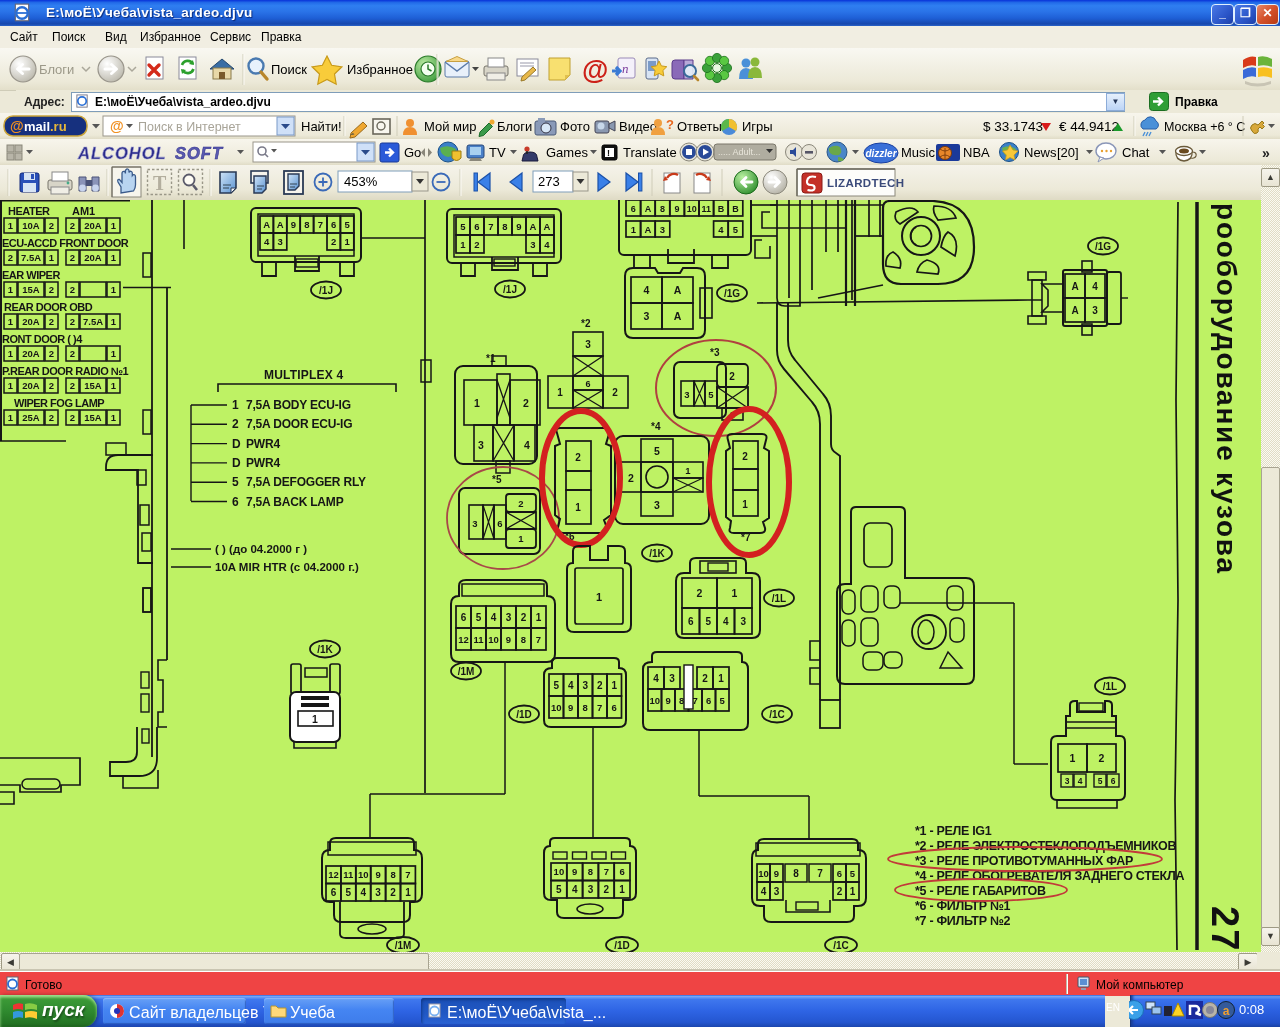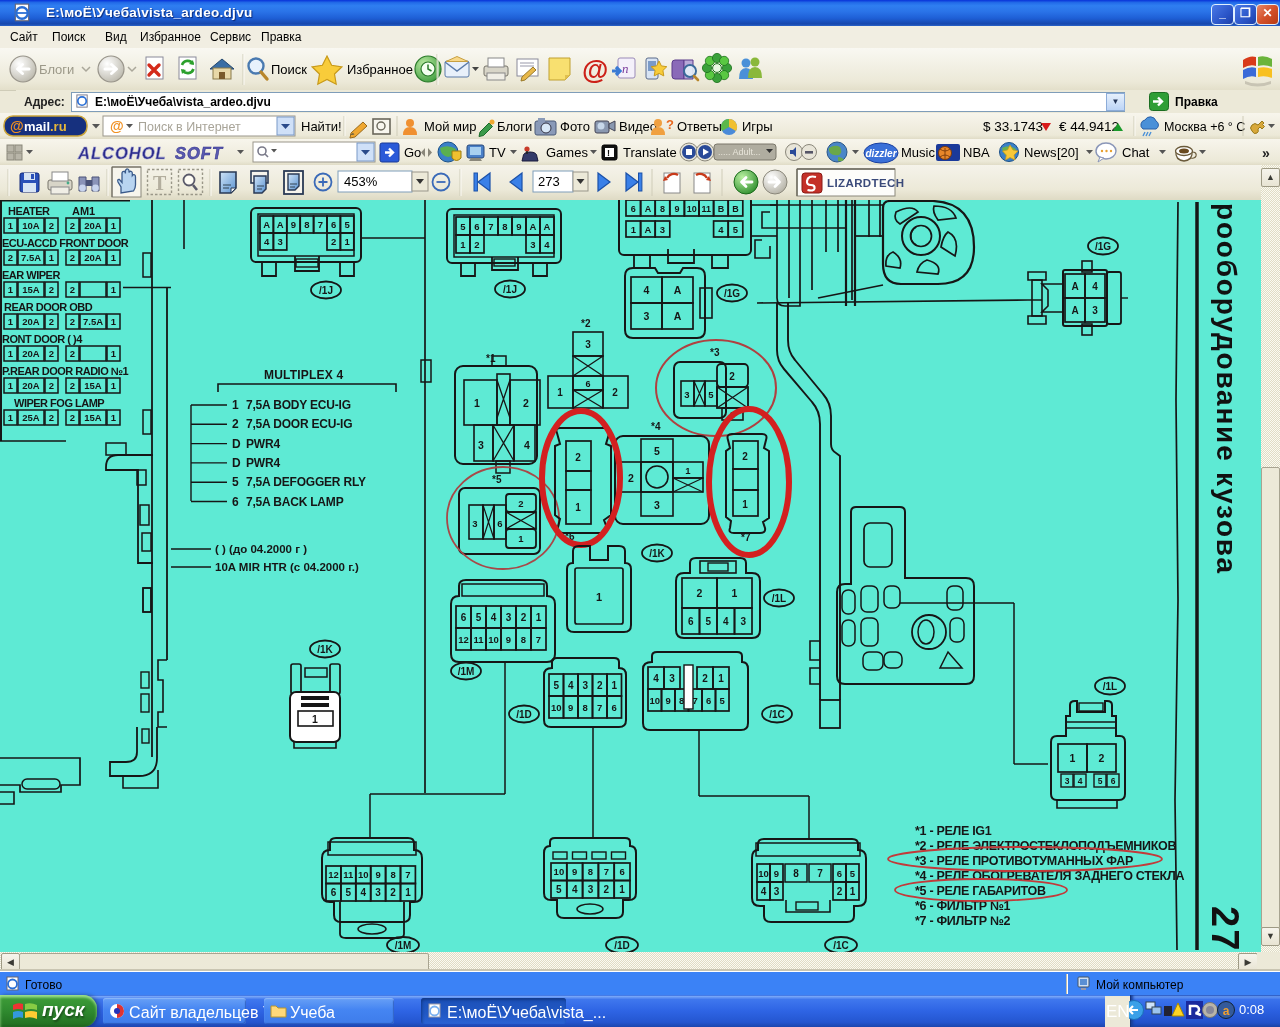--- a/index.html
+++ b/index.html
@@ -22,28 +22,28 @@
 
 #addrrow{left:16px;top:90px;width:1280px;height:23px;background:#ece9d8;border-bottom:1px solid #d8d4bf;font-weight:bold;}
 #addrinput{position:absolute;left:55px;top:2px;width:1052px;height:18px;background:#fff;border:1px solid #7f9db9;}
 #addrtext{position:absolute;left:23px;top:2px;font-size:12px;color:#000;white-space:nowrap;}
 
 #mailrow{left:0;top:113px;width:1280px;height:26px;background:linear-gradient(180deg,#f7f5ec,#ece9d8 85%,#e0dcc6);border-bottom:1px solid #d2cfba;}
 #alcrow{left:0;top:139px;width:1280px;height:26px;background:linear-gradient(180deg,#f7f5ec,#ece9d8 85%,#e0dcc6);border-bottom:1px solid #c6c2ac;}
 
 #djvubar{left:0;top:165px;width:1280px;height:35px;background:linear-gradient(180deg,#f5f3ea,#ece9d8 70%,#dedac4);border-bottom:1px solid #b8b49e;}
 
-#content{left:0;top:200px;width:1261px;height:752px;background:#5eead4;overflow:hidden;}
+#content{left:0;top:200px;width:1261px;height:752px;background:#bef264;overflow:hidden;}
 
 #vscroll{left:1261px;top:165px;width:19px;height:787px;background-color:#fbfaf2;background-image:linear-gradient(45deg,#e0dcc5 25%,transparent 25%,transparent 75%,#e0dcc5 75%),linear-gradient(45deg,#e0dcc5 25%,transparent 25%,transparent 75%,#e0dcc5 75%);background-size:2px 2px;background-position:0 0,1px 1px;}
 #hscroll{left:0;top:952px;width:1261px;height:19px;background-color:#fbfaf2;background-image:linear-gradient(45deg,#e0dcc5 25%,transparent 25%,transparent 75%,#e0dcc5 75%),linear-gradient(45deg,#e0dcc5 25%,transparent 25%,transparent 75%,#e0dcc5 75%);background-size:2px 2px;background-position:0 0,1px 1px;}
 .sbtn{position:absolute;background:linear-gradient(180deg,#f6f4ec,#e8e4d3);border:1px solid #9e9a85;border-radius:2px;color:#3a3a34;font-size:9px;text-align:center;}
 .sthumb{position:absolute;background:#ece9d8;border:1px solid #a8a491;border-radius:2px;}
 
-#statusbar{left:0;top:971px;width:1280px;height:24px;background:#3b82f6;border-top:1px solid #fff;box-shadow:0 -2px 0 #c9c5b2;font-size:12px;}
+#statusbar{left:0;top:971px;width:1280px;height:24px;background:#ef4444;border-top:1px solid #fff;box-shadow:0 -2px 0 #c9c5b2;font-size:12px;}
 
 #taskbar{left:0;top:995px;width:1105px;height:32px;background:linear-gradient(180deg,#245edb 0%,#7aa8f8 4%,#3f77ee 14%,#2e64e4 50%,#2456d0 85%,#1c46ae 100%);}
 #startbtn{position:absolute;left:0;top:0;width:97px;height:32px;border-radius:0 14px 14px 0;
 background:linear-gradient(180deg,#6fbf5f 0%,#3c9a37 12%,#2f8a2f 50%,#237323 90%,#1c611c 100%);box-shadow:inset 0 2px 3px #9fe08f, 2px 0 4px rgba(0,0,0,.35);}
 #startbtn .stext{position:absolute;left:42px;top:4px;color:#fff;font-size:19px;font-weight:bold;font-style:italic;text-shadow:1px 2px 2px #1a4d1a;}
 .taskbtn{position:absolute;top:3px;height:26px;border-radius:3px;background:linear-gradient(180deg,#68a0f6,#4585f2 45%,#3e7cea);box-shadow:inset 0 1px 1px #8cb8fa, inset -1px -1px 1px #2a5cc0;color:#fff;font-size:16px;}
 .taskbtn.active{background:linear-gradient(180deg,#1c50b8,#2158c4 60%,#2a62d4);box-shadow:inset 1px 2px 3px #123a8a;}
 .taskbtn .tbt{position:absolute;left:26px;top:6px;white-space:nowrap;overflow:hidden;}
 #tray{position:absolute;left:1130px;top:0;width:150px;height:32px;background:linear-gradient(180deg,#245edb 0%,#6da0f7 4%,#3a72ec 14%,#2b60e0 50%,#2252cc 85%,#1c46ae 100%);border-left:1px solid #16337d;box-shadow:inset 2px 0 3px #1a3f96;}
 </style></head>
@@ -1114,21 +1114,21 @@
     <div class="tbt">Учеба</div>
   </div>
   <div class="taskbtn active" style="left:421px;width:145px;">
     <svg class="abs" style="left:6px;top:5px" width="16" height="16" viewBox="0 0 16 16">
       <rect x="2" y="1" width="11" height="13" fill="#fff" stroke="#99a"></rect>
       <circle cx="7.5" cy="8" r="4.5" fill="none" stroke="#7ab0f0" stroke-width="1.8"></circle>
     </svg>
     <div class="tbt">E:\моЁ\Учеба\vista_...</div>
   </div>
   <div id="tray">
-    <span class="abs" style="left:-25px;top:7px;color:#fff;font-size:17px;">EN</span>
+    <span class="abs" style="left:-25px;top:7px;color:#fff;font-size:10px;">EN</span>
     <svg class="abs" style="left:-2px;top:3px" width="130" height="26" viewBox="0 0 130 26" id="trayicons">
       <circle cx="5" cy="12" r="9.5" fill="#3aa0e8" stroke="#1a70b8"></circle>
       <path d="M9 12 h-8 m3 -4 l-4 4 4 4" stroke="#fff" stroke-width="2.2" fill="none"></path>
       <rect x="17" y="4" width="9" height="7" fill="#cfe4fa" stroke="#345"></rect>
       <rect x="23" y="9" width="9" height="7" fill="#9cc4ee" stroke="#345"></rect>
       <rect x="35" y="8" width="8" height="10" fill="#223"></rect>
       <path d="M43 18 L49 5 L55 18 Z" fill="#ffd424" stroke="#a80"></path>
       <rect x="57" y="3" width="17" height="18" fill="#1a2a9e"></rect>
       <path d="M61 17 V8 h5.5 a3.5 3.5 0 0 1 0 7 l5.5 2" stroke="#fff" stroke-width="2.5" fill="none"></path>
       <circle cx="81" cy="12" r="7.5" fill="#b8b4a8" stroke="#777"></circle>

